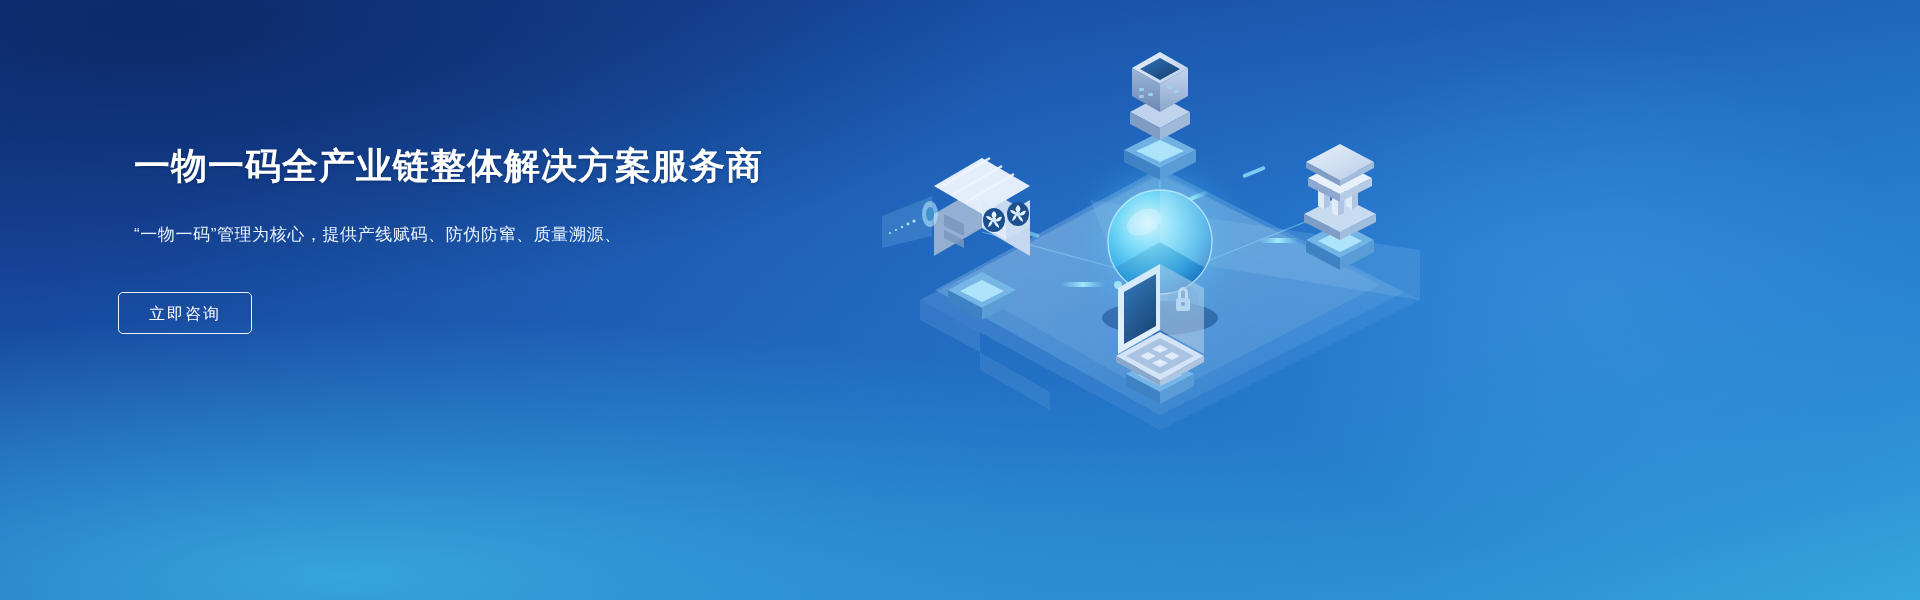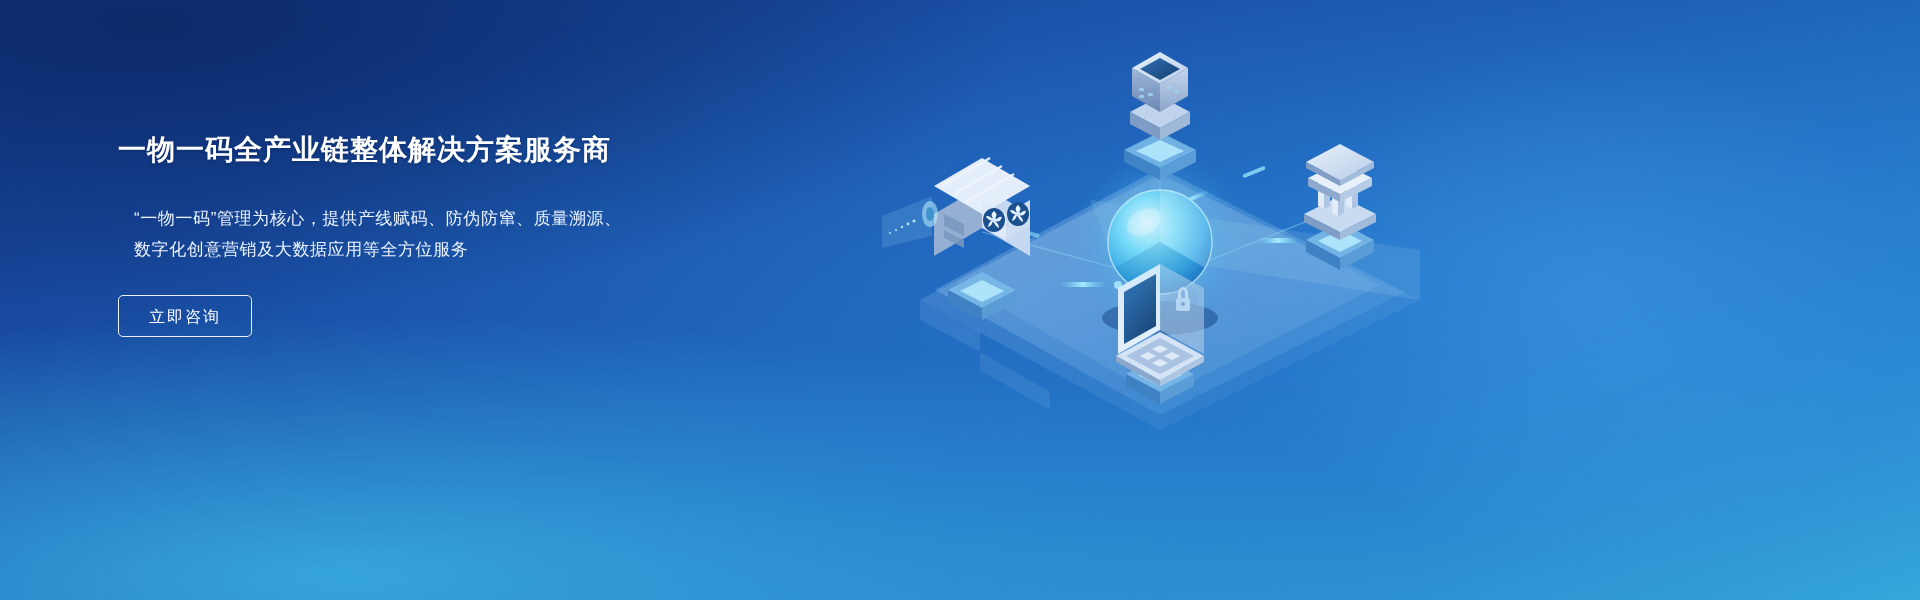--- a/index.html
+++ b/index.html
@@ -24,32 +24,32 @@
   }
   .bg-glow-right{
     position:absolute;right:-120px;top:-60px;width:900px;height:720px;
     background:radial-gradient(closest-side, rgba(74,166,231,0.35), rgba(74,166,231,0) 72%);
     pointer-events:none;
   }
 
   
   .copy{position:absolute;left:118px;top:128px;width:620px;}
   .headline{
-    margin:0;
-    font-size:28px;line-height:44px;font-weight:bold;letter-spacing:1px;
+    margin:16px;
+    font-size:36px;line-height:44px;font-weight:bold;letter-spacing:1px;
     color:#ffffff;white-space:nowrap;
     text-shadow:0 1px 3px rgba(4,24,64,0.35);
   }
   .sub{margin:16px;padding-top:15px;}
   .sub-line{
     font-size:17px;line-height:31px;color:#eaf3ff;letter-spacing:0.6px;
     white-space:nowrap;
   }
   .cta{
-    margin-top:14px;display:inline-block;
+    margin-top:26px;display:inline-block;
     box-sizing:border-box;
     width:134px;height:42px;line-height:40px;text-align:center;
     border:1px solid rgba(255,255,255,0.92);
     border-radius:5px;
     color:#ffffff;font-size:16px;letter-spacing:2px;
     background:transparent;cursor:pointer;
     font-family:"Liberation Sans","DejaVu Sans",sans-serif;
   }
 
   
@@ -63,21 +63,20 @@
 
   <div class="bg-vignette"></div>
   <div class="bg-glow-right"></div>
 
   <div class="copy">
 
     <h1 class="headline">一物一码全产业链整体解决方案服务商</h1>
 
     <div class="sub">
       <div class="sub-line">“一物一码”管理为核心，提供产线赋码、防伪防窜、质量溯源、</div>
-      <div class="sub-line">数字化创意营销及大数据应用等全方位服务</div>
     </div>
 
     <button class="cta">立即咨询</button>
   </div>
 
   <div class="art">
     <svg viewBox="0 0 640 600" xmlns="http://www.w3.org/2000/svg" aria-hidden="true">
       <defs>
         <linearGradient id="plat" x1="0" y1="0" x2="1" y2="1">
           <stop offset="0%" stop-color="#b9dcf6" stop-opacity="0.34"></stop>

